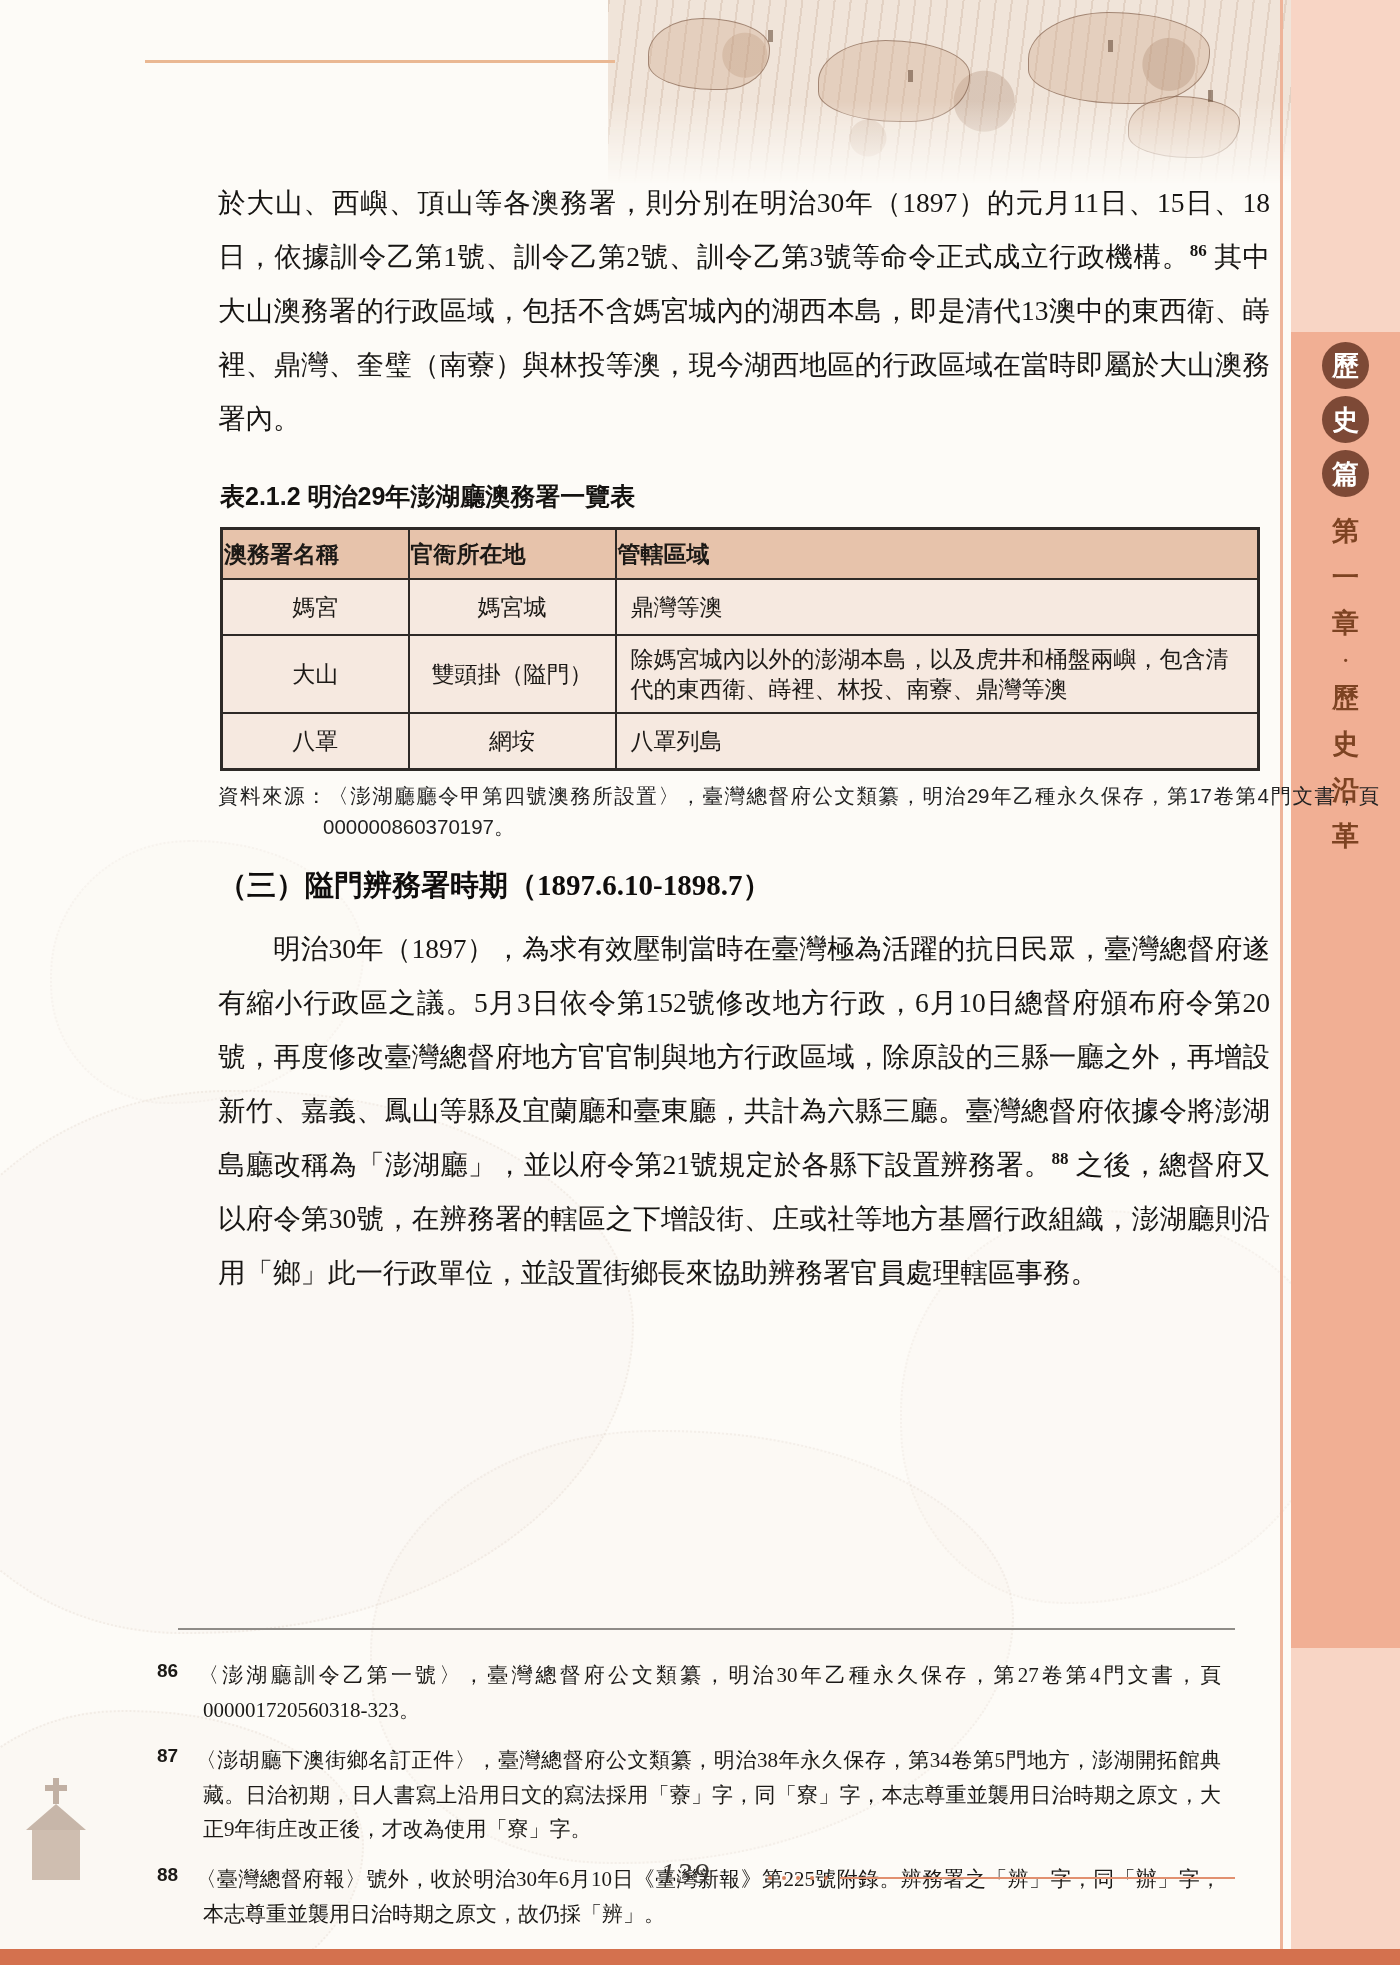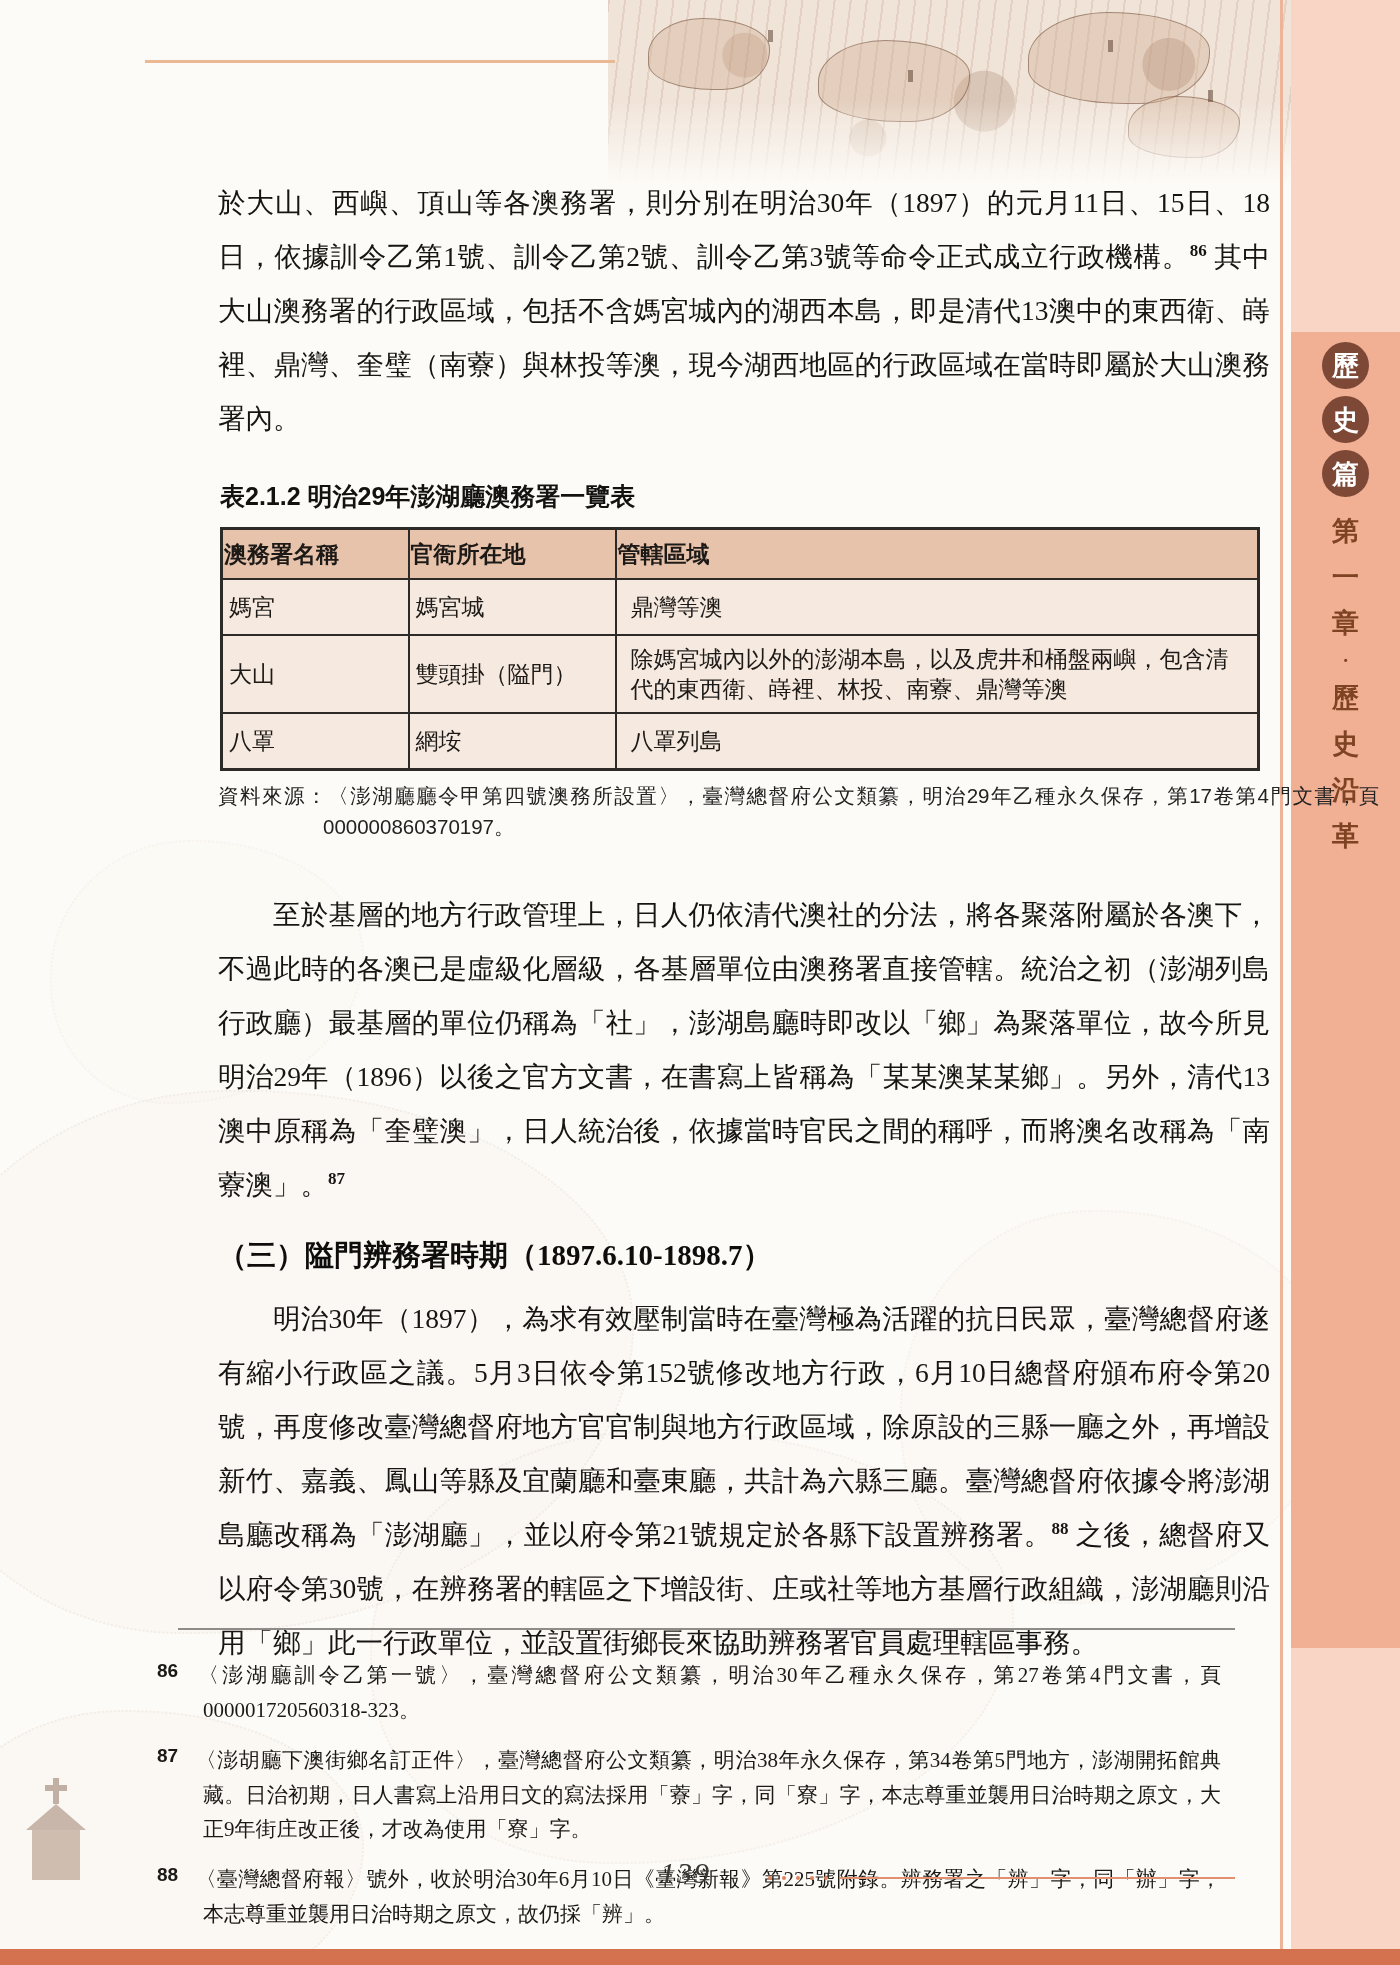--- a/index.html
+++ b/index.html
@@ -59,21 +59,21 @@
   .p3{margin-top:16px;}
   
   .table-caption{margin:34px 0 14px 2px;font-size:25px;font-weight:700;color:#141210;
     font-family:"Liberation Sans","DejaVu Sans",sans-serif;}
   table.gov{border-collapse:collapse;table-layout:fixed;width:1037px;margin-left:2px;
     font-family:"Liberation Sans","DejaVu Sans",sans-serif;font-size:23px;color:#1c1916;}
   table.gov col.c1{width:187px;} table.gov col.c2{width:207px;} table.gov col.c3{width:643px;}
   table.gov th,table.gov td{border:2px solid #2e2a27;}
   table.gov{border:3px solid #2e2a27;}
   table.gov th{height:46px;background:#e7c3ab;font-weight:600;text-align:left;}
-  table.gov td{background:#f6e9e0;text-align:left;height:46px;padding:4px 6px;}
+  table.gov td{background:#f6e9e0;text-align:center;height:46px;padding:4px 6px;}
   table.gov td.area{text-align:left;padding-left:14px;line-height:30px;}
   
   .source-note{margin:9px 0 0 0;width:1056px;font-size:20.5px;line-height:31px;color:#222;
     font-family:"Liberation Sans","DejaVu Sans",sans-serif;
     padding-left:105px;text-indent:-105px;text-align:justify;}
   
   .fn-divider{position:absolute;left:178px;top:1628px;width:1057px;height:2px;background:#8f8c88;}
   .footnotes{position:absolute;left:141px;top:1642px;width:1096px;
     font-size:21px;line-height:34px;color:#1b1916;text-align:justify;}
   .footnote{padding-left:46px;text-indent:-46px;margin:16px;}
@@ -167,21 +167,20 @@
         <tr style="height:48px;">
           <td>八罩</td>
           <td>網垵</td>
           <td class="area">八罩列島</td>
         </tr>
       </tbody>
     </table>
 
     <p class="source-note"><span>資料來源：</span><span>〈澎湖廳廳令甲第四號澳務所設置〉，臺灣總督府公文類纂，明治29年乙種永久保存，第17卷第4門文書，頁000000860370197。</span></p>
 
-    <p class="body-text indent p2">至於基層的地方行政管理上，日人仍依清代澳社的分法，將各聚落附屬於各澳下，不過此時的各澳已是虛級化層級，各基層單位由澳務署直接管轄。統治之初（澎湖列島行政廳）最基層的單位仍稱為「社」，澎湖島廳時即改以「鄉」為聚落單位，故今所見明治29年（1896）以後之官方文書，在書寫上皆稱為「某某澳某某鄉」。另外，清代13澳中原稱為「奎璧澳」，日人統治後，依據當時官民之間的稱呼，而將澳名改稱為「南藔澳」。<sup>87</sup></p>
 
     <h2 class="section-heading">（三）隘門辨務署時期（1897.6.10-1898.7）</h2>
 
     <p class="body-text indent p3">明治30年（1897），為求有效壓制當時在臺灣極為活躍的抗日民眾，臺灣總督府遂有縮小行政區之議。5月3日依令第152號修改地方行政，6月10日總督府頒布府令第20號，再度修改臺灣總督府地方官官制與地方行政區域，除原設的三縣一廳之外，再增設新竹、嘉義、鳳山等縣及宜蘭廳和臺東廳，共計為六縣三廳。臺灣總督府依據令將澎湖島廳改稱為「澎湖廳」，並以府令第21號規定於各縣下設置辨務署。<sup>88</sup> 之後，總督府又以府令第30號，在辨務署的轄區之下增設街、庄或社等地方基層行政組織，澎湖廳則沿用「鄉」此一行政單位，並設置街鄉長來協助辨務署官員處理轄區事務。</p>
   </div>
 
   <div class="fn-divider"></div>
   <div class="footnotes">
     <p class="footnote"><span class="fn-num">86</span><span>〈澎湖廳訓令乙第一號〉，臺灣總督府公文類纂，明治30年乙種永久保存，第27卷第4門文書，頁000001720560318-323。</span></p>
     <p class="footnote"><span class="fn-num">87</span><span>〈澎胡廳下澳街鄉名訂正件〉，臺灣總督府公文類纂，明治38年永久保存，第34卷第5門地方，澎湖開拓館典藏。日治初期，日人書寫上沿用日文的寫法採用「藔」字，同「寮」字，本志尊重並襲用日治時期之原文，大正9年街庄改正後，才改為使用「寮」字。</span></p>

